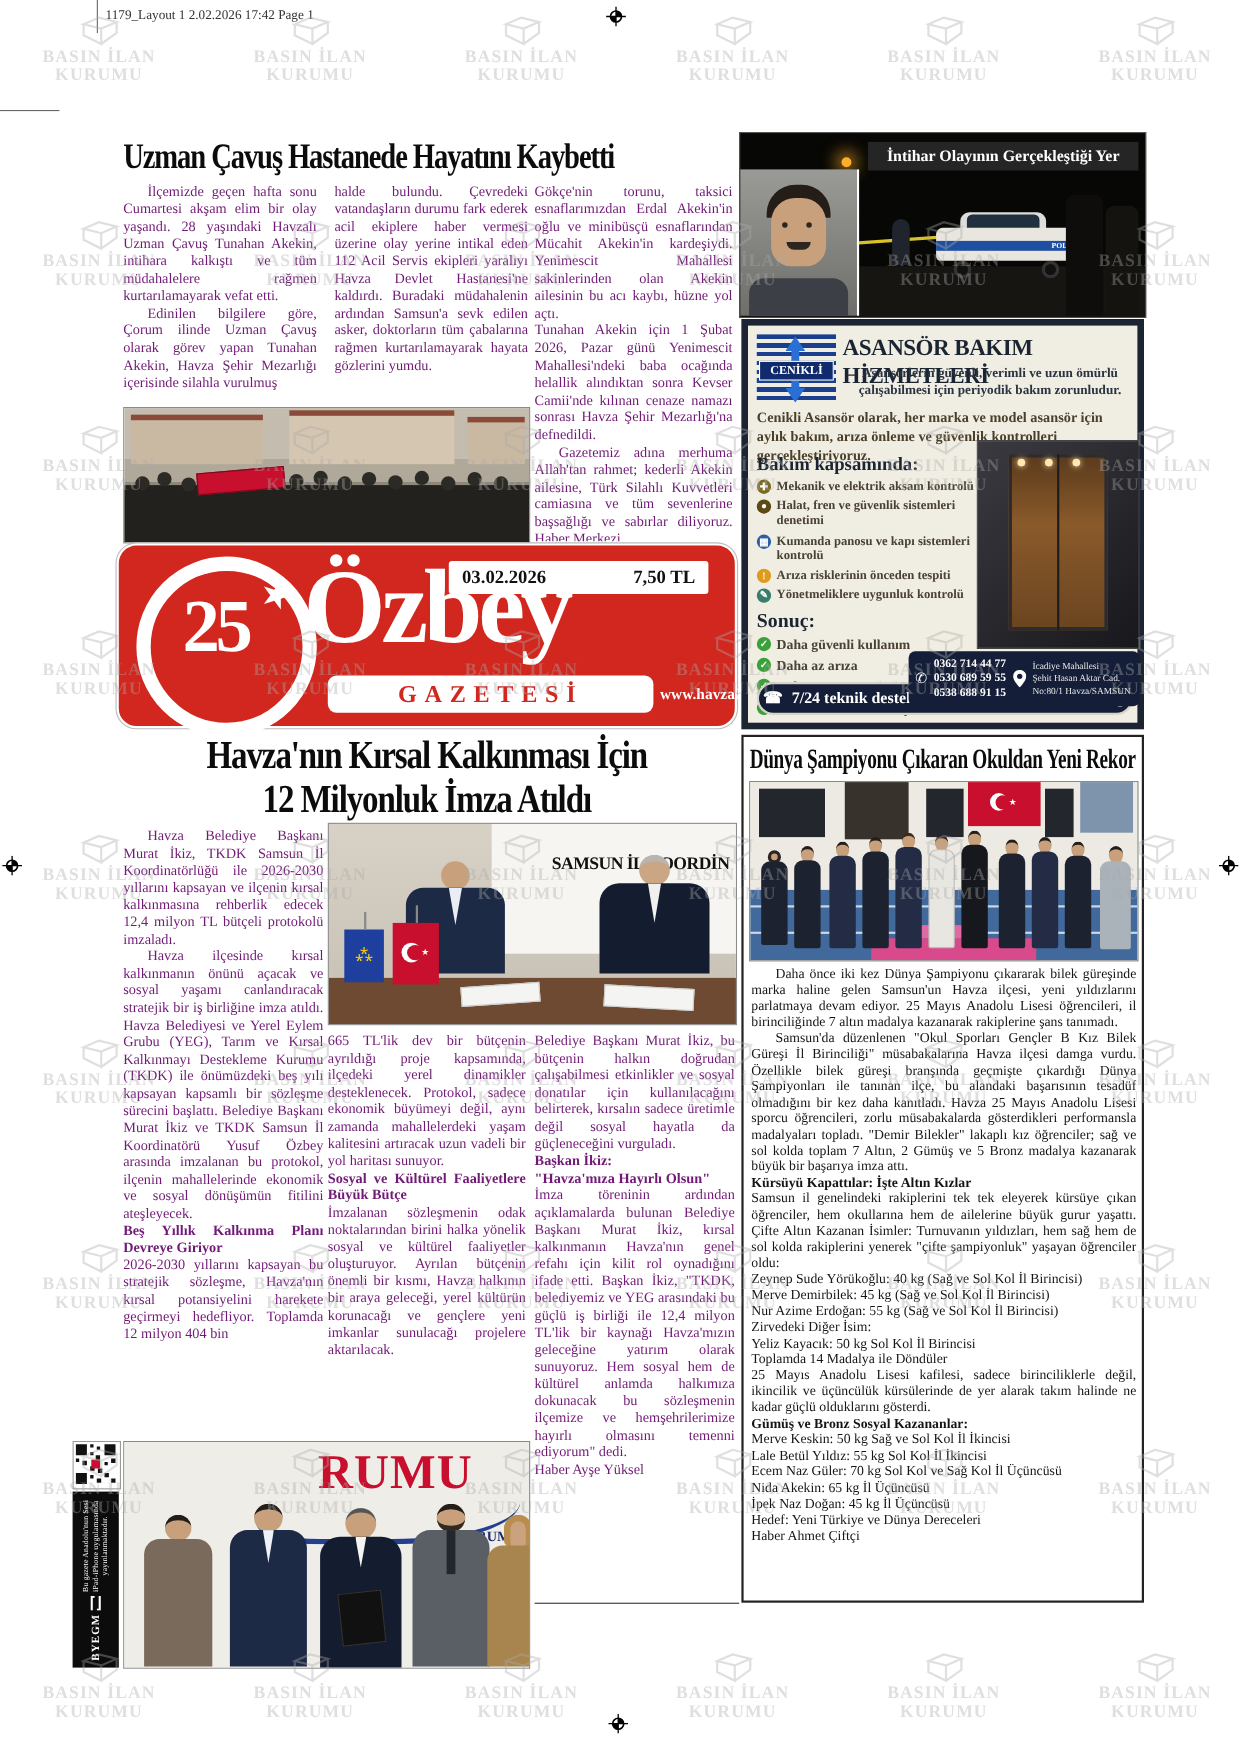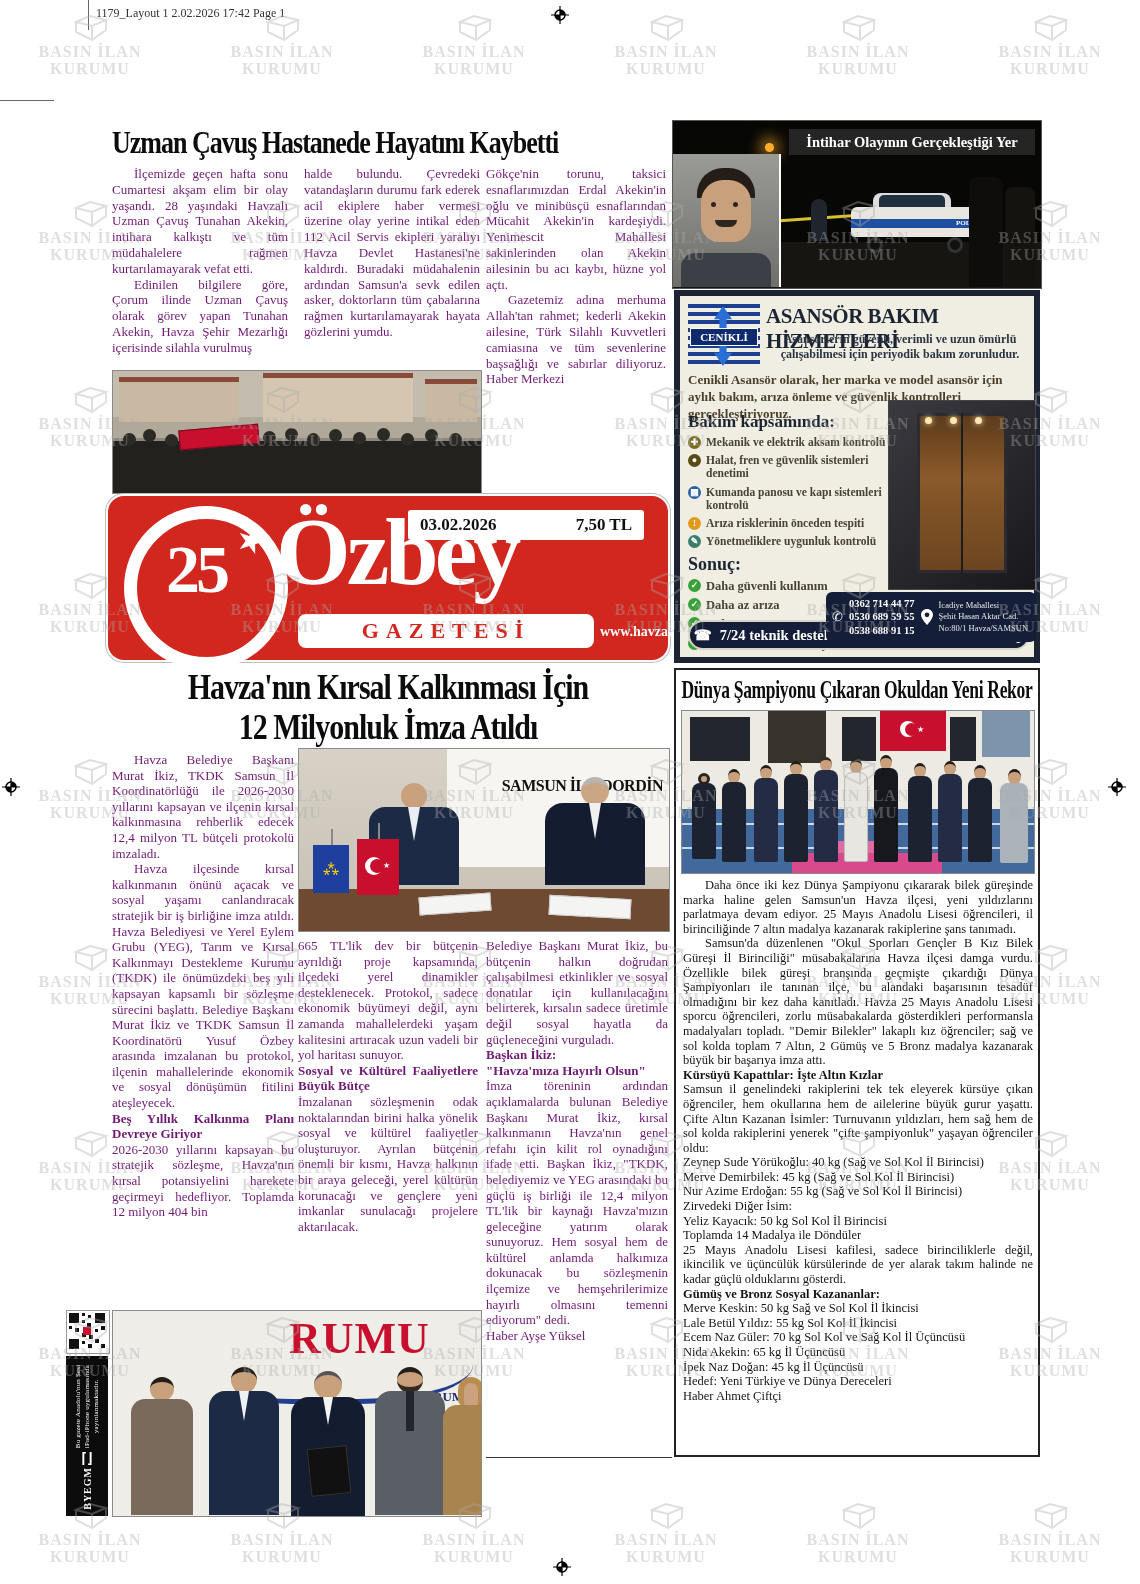--- a/index.html
+++ b/index.html
@@ -200,20 +200,21 @@
   <div class="body-col a1col" style="left:112px;top:166px;width:176px;height:202px">
     <p class="ind">İlçemizde geçen hafta sonu Cumartesi akşam elim bir olay yaşandı. 28 yaşındaki Havzalı Uzman Çavuş Tunahan Akekin, intihara kalkıştı ve tüm müdahalelere rağmen kurtarılamayarak vefat etti.</p>
     <p class="ind">Edinilen bilgilere göre, Çorum ilinde Uzman Çavuş olarak görev yapan Tunahan Akekin, Havza Şehir Mezarlığı içerisinde silahla vurulmuş</p>
   </div>
   <div class="body-col a1col" style="left:304px;top:166px;width:176px;height:202px">
     <p>halde bulundu. Çevredeki vatandaşların durumu fark ederek acil ekiplere haber vermesi üzerine olay yerine intikal eden 112 Acil Servis ekipleri yaralıyı Havza Devlet Hastanesi'ne kaldırdı. Buradaki müdahalenin ardından Samsun'a sevk edilen asker, doktorların tüm çabalarına rağmen kurtarılamayarak hayata gözlerini yumdu.</p>
 
   </div>
   <div class="body-col a1col" style="left:486px;top:166px;width:180px;height:326px">
     <p>Gökçe'nin torunu, taksici esnaflarımızdan Erdal Akekin'in oğlu ve minibüsçü esnaflarından Mücahit Akekin'in kardeşiydi. Yenimescit Mahallesi sakinlerinden olan Akekin ailesinin bu acı kaybı, hüzne yol açtı.</p>
+    <p>Tunahan Akekin için 1 Şubat 2026, Pazar günü Yenimescit Mahallesi'ndeki baba ocağında helallik alındıktan sonra Kevser Camii'nde kılınan cenaze namazı sonrası Havza Şehir Mezarlığı'na defnedildi.</p>
     <p class="ind">Gazetemiz adına merhuma Allah'tan rahmet; kederli Akekin ailesine, Türk Silahlı Kuvvetleri camiasına ve tüm sevenlerine başsağlığı ve sabırlar diliyoruz.  Haber Merkezi</p>
   </div>
 
   <div class="photo" style="left:112px;top:370px;width:368px;height:122px">
     <div class="fun-bg"></div>
     <div class="bldg" style="left:6px;top:6px;width:120px;height:40px"></div>
     <div class="bldg" style="left:150px;top:2px;width:150px;height:44px;background:#d4c6b0"></div>
     <div class="bldg" style="left:312px;top:8px;width:52px;height:38px"></div>
     <div class="crowdband"></div>
     <div class="headrow" style="left:10px;top:62px"></div>

